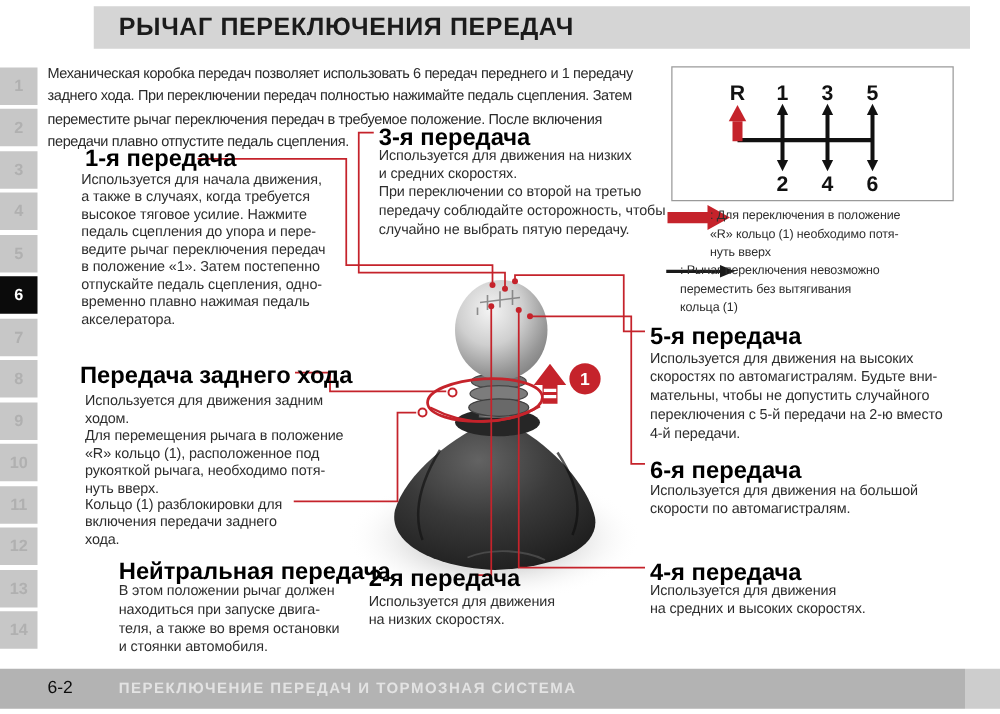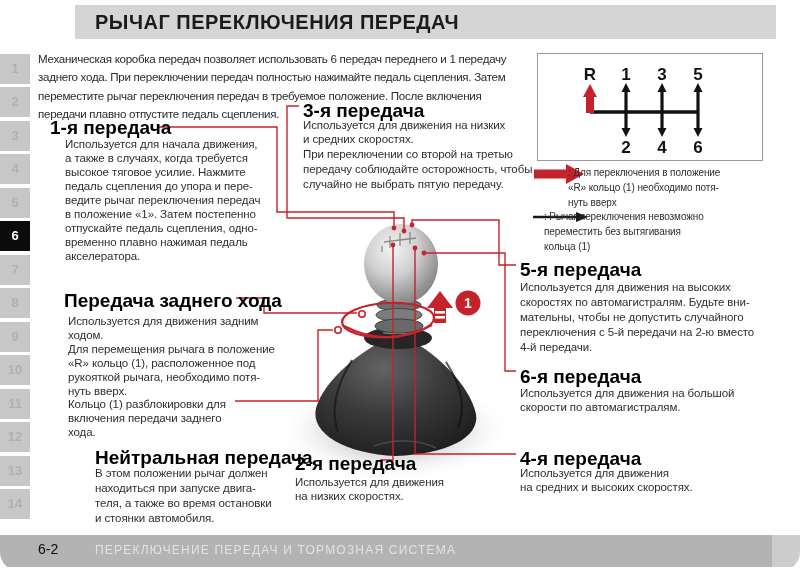--- a/index.html
+++ b/index.html
@@ -1,17 +1,17 @@
 <!DOCTYPE html>
 <html><head>
 <meta charset="utf-8">
 <style>
   html,body{margin:0;padding:0;background:#fff;}
   .page{position:relative;width:800px;height:571px;background:#ffffff;overflow:hidden;
-        font-family:"Liberation Sans",sans-serif;border-radius:19px;}
+        font-family:"Liberation Sans",sans-serif;}
   .titlebar{position:absolute;left:75px;top:5px;width:701px;height:34px;background:#d5d5d5;}
   .titlebar .t{position:absolute;left:20px;top:6px;font-size:20px;font-weight:bold;
         letter-spacing:.5px;color:#1b1b1b;white-space:nowrap;}
   .tab{position:absolute;left:0;width:30px;height:30px;background:#c7c7c7;color:#b0b0b0;
         font-size:13px;font-weight:bold;text-align:center;line-height:30px;z-index:3;}
   .tab.active{background:#0b0b0b;color:#ffffff;}
   .head{position:absolute;margin:0;font-size:19px;font-weight:bold;color:#000;
         white-space:nowrap;z-index:2;}
   .txt{position:absolute;margin:0;font-size:11.5px;line-height:14px;color:#2e2e2e;
         white-space:pre-line;letter-spacing:-.1px;z-index:2;}
@@ -20,21 +20,21 @@
   .art{position:absolute;left:0;top:0;z-index:1;}
   .diagram-box{position:absolute;left:537px;top:53px;width:226px;height:108px;background:#fff;
         border:1px solid #9a9a9a;box-sizing:border-box;z-index:2;}
   .diagram-box svg text{font-family:"Liberation Sans",sans-serif;font-weight:bold;
         font-size:17px;fill:#111;text-anchor:middle;}
   .legend-txt{font-size:10px;line-height:15px;}
   .footer-bar{position:absolute;left:0;top:535px;width:772px;height:32px;background:#b3b3b3;}
   .footer-cap{position:absolute;left:772px;top:535px;width:28px;height:32px;background:#cdcdcd;}
   .footer-num{position:absolute;left:38px;top:541px;font-size:14px;font-weight:normal;
         color:#0d0d0d;z-index:2;margin:0;}
-  .footer-chapter{position:absolute;left:95px;top:543px;font-size:12px;font-weight:normal;
+  .footer-chapter{position:absolute;left:95px;top:543px;font-size:12px;font-weight:bold;
         letter-spacing:1.2px;color:#e3e3e3;z-index:2;margin:0;white-space:nowrap;}
 </style>
 </head>
 <body>
 
 <div class="page">
 
   <div class="titlebar">
     <span class="t">РЫЧАГ ПЕРЕКЛЮЧЕНИЯ ПЕРЕДАЧ</span>
   </div>
@@ -180,21 +180,21 @@
     </svg>
   </div>
 
   <div class="txt legend-txt" style="left:568px;top:165px;width:205px">: Для переключения в положение
 «R» кольцо (1) необходимо потя-
 нуть вверх</div>
   <div class="txt legend-txt" style="left:544px;top:209px;width:205px">: Рычаг переключения невозможно
 переместить без вытягивания
 кольца (1)</div>
 
-  <div class="head" style="left:50px;top:117px">1-я передача</div>
+  <div class="head" style="left:68px;top:117px">1-я передача</div>
   <div class="txt" style="left:65px;top:137px;width:240px">Используется для начала движения,
 а также в случаях, когда требуется
 высокое тяговое усилие. Нажмите
 педаль сцепления до упора и пере-
 ведите рычаг переключения передач
 в положение «1». Затем постепенно
 отпускайте педаль сцепления, одно-
 временно плавно нажимая педаль
 акселератора.</div>
 

